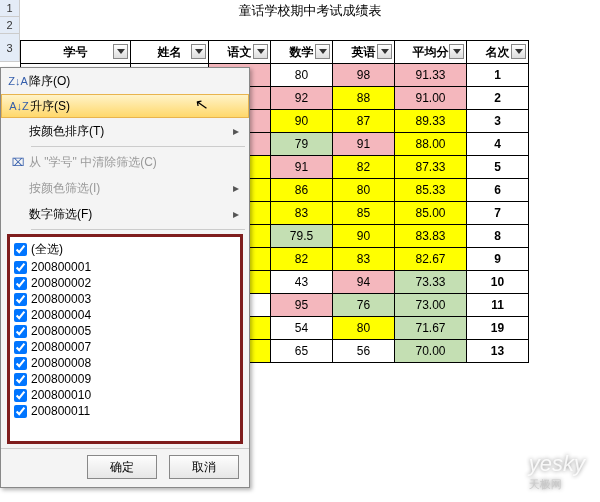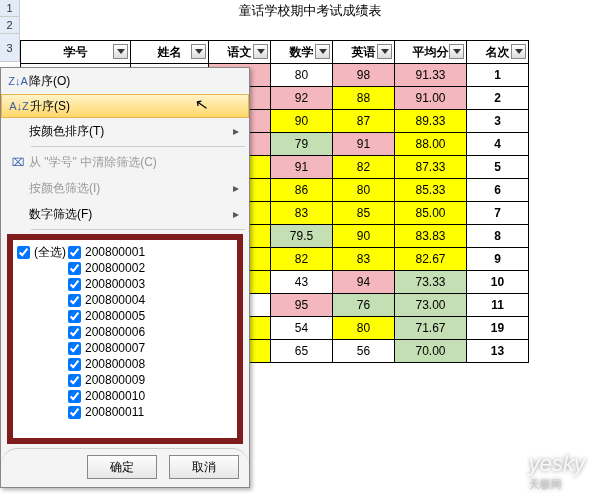--- a/index.html
+++ b/index.html
@@ -23,24 +23,24 @@
 .hl-yellow { background: #ffff00; margin-left: 36px; }
 .hl-green { background: #c4dfb3; }
 .menu { position: absolute; left: 0; top: 67px; width: 250px; background: #f4f4f4; border: 1px solid #888; box-shadow: 2px 2px 4px rgba(0,0,0,.3); font-size: 12px; z-index: 10; }
 .menu-item { display: flex; align-items: center; height: 26px; padding-left: 6px; }
 .menu-item.hover { background: linear-gradient(#fff3c8,#ffd86b); border: 1px solid #e8b44e; height: 24px; }
 .menu-item .micon { width: 22px; display: flex; justify-content: center; color: #355eab; font-size: 11px; }
 .menu-item .mlabel { flex: 1; }
 .menu-item.disabled { color: #999; }
 .menu-item .arrow { margin-right: 10px; color: #555; }
 .menu-sep { height: 1px; background: #ccc; margin: 2px 4px 2px 30px; }
-.check-panel { margin: 4px 6px; border: 6px solid #7f1d1d; background: #fff; height: 210px; overflow-y: scroll; padding: 4px; display: flex; gap: 2px; }
+.check-panel { margin: 4px 6px; border: 3px solid #7f1d1d; background: #fff; height: 210px; overflow-y: scroll; padding: 4px; display: flex; flex-direction: column; gap: 2px; }
 .check-item { display: flex; align-items: center; gap: 4px; height: 16px; }
 .check-item input { margin: 0; }
-.btns { display: flex; justify-content: flex-end; gap: 12px; padding: 6px 10px 8px; border-top: 1px solid #ccc; border-radius: 17px; }
+.btns { display: flex; justify-content: flex-end; gap: 12px; padding: 6px 10px 8px; border-top: 1px solid #ccc; }
 .btn { width: 70px; height: 24px; border: 1px solid #888; background: linear-gradient(#fdfdfd,#e6e6e6); text-align: center; line-height: 22px; }
 .cursor { position: absolute; left: 195px; top: 95px; font-size: 16px; transform: rotate(-10deg); color: #000; z-index: 20; }
 .watermark { position: absolute; right: 15px; bottom: 10px; color: rgba(255,255,255,.85); font-size: 22px; font-style: italic; text-shadow: 0 0 4px #888; display: flex; flex-direction: column; align-items: flex-start;}
 .watermark .sub { font-size: 11px; font-style: normal; color: rgba(200,200,200,.9); }
 </style>
 </head>
 <body>
 
 <div class="sheet">
   <div class="rownum-col">
@@ -235,24 +235,20 @@
         <div class="check-item">
           <input type="checkbox" checked="" style="">
           <span>200800004</span>
         </div>
         <div class="check-item">
           <input type="checkbox" checked="" style="">
           <span>200800005</span>
         </div>
         <div class="check-item">
           <input type="checkbox" checked="" style="">
-          <span>200800006</span>
-        </div>
-        <div class="check-item">
-          <input type="checkbox" checked="" style="">
           <span>200800007</span>
         </div>
         <div class="check-item">
           <input type="checkbox" checked="" style="">
           <span>200800008</span>
         </div>
         <div class="check-item">
           <input type="checkbox" checked="" style="">
           <span>200800009</span>
         </div>

